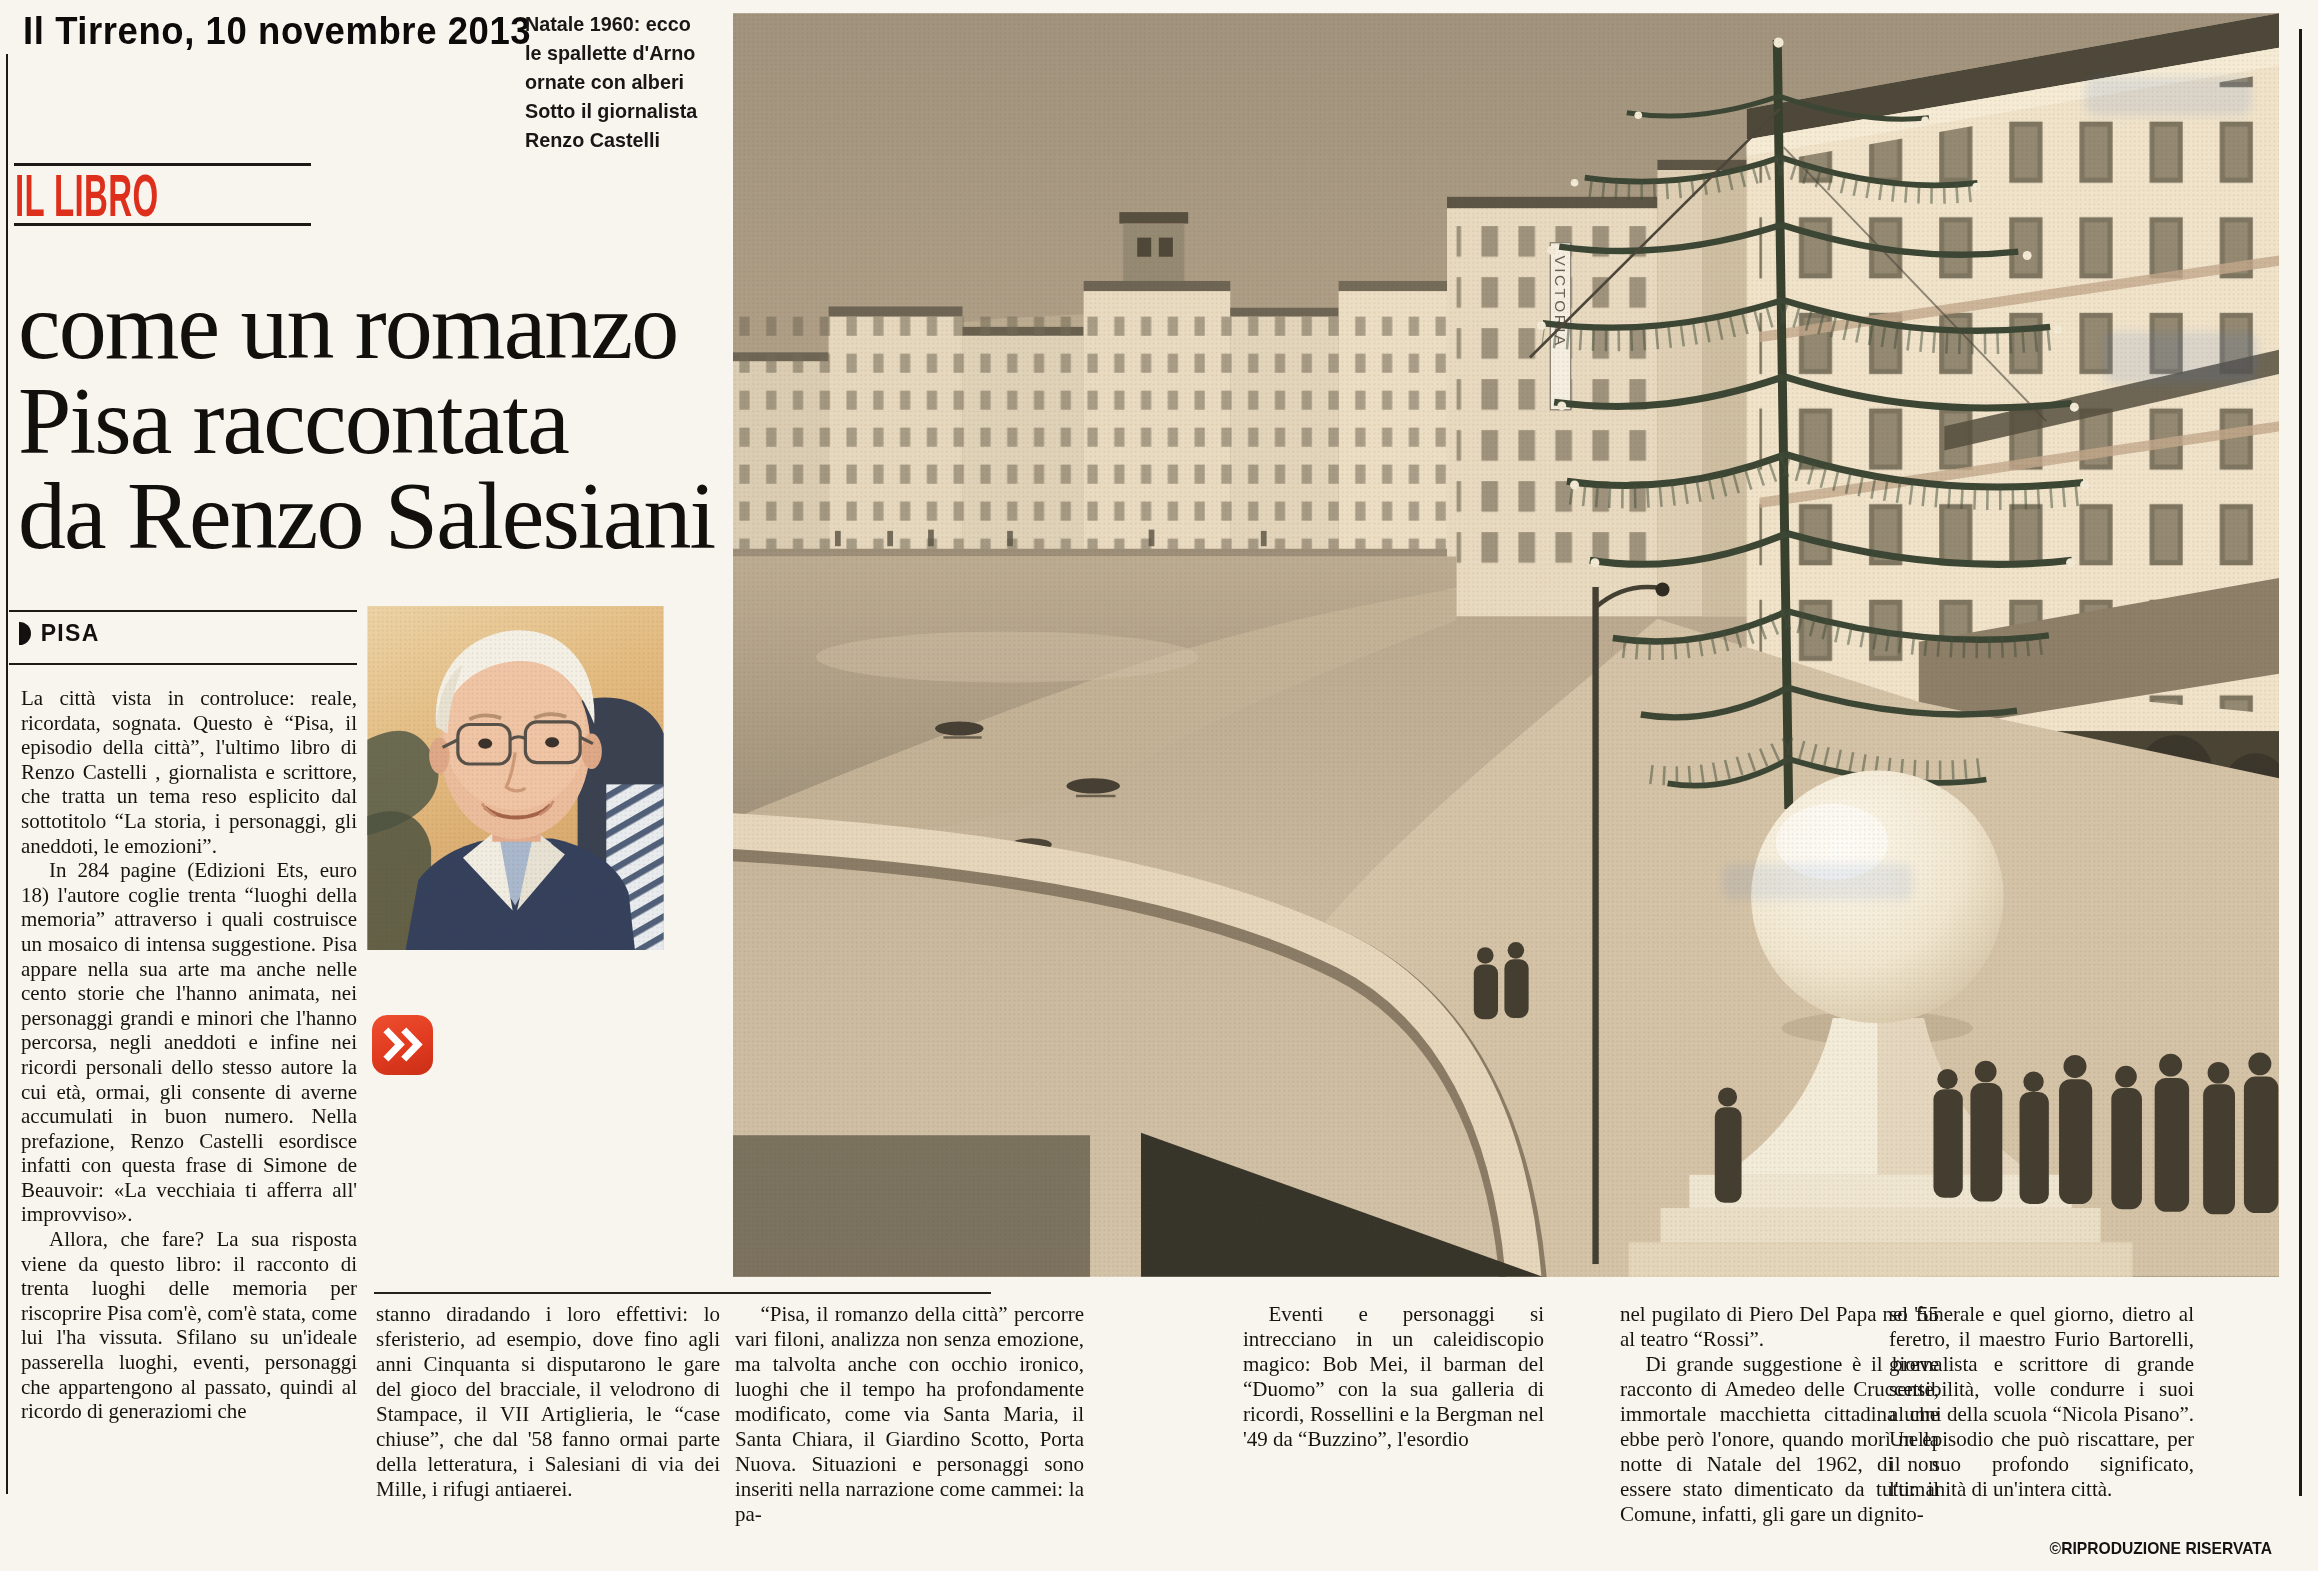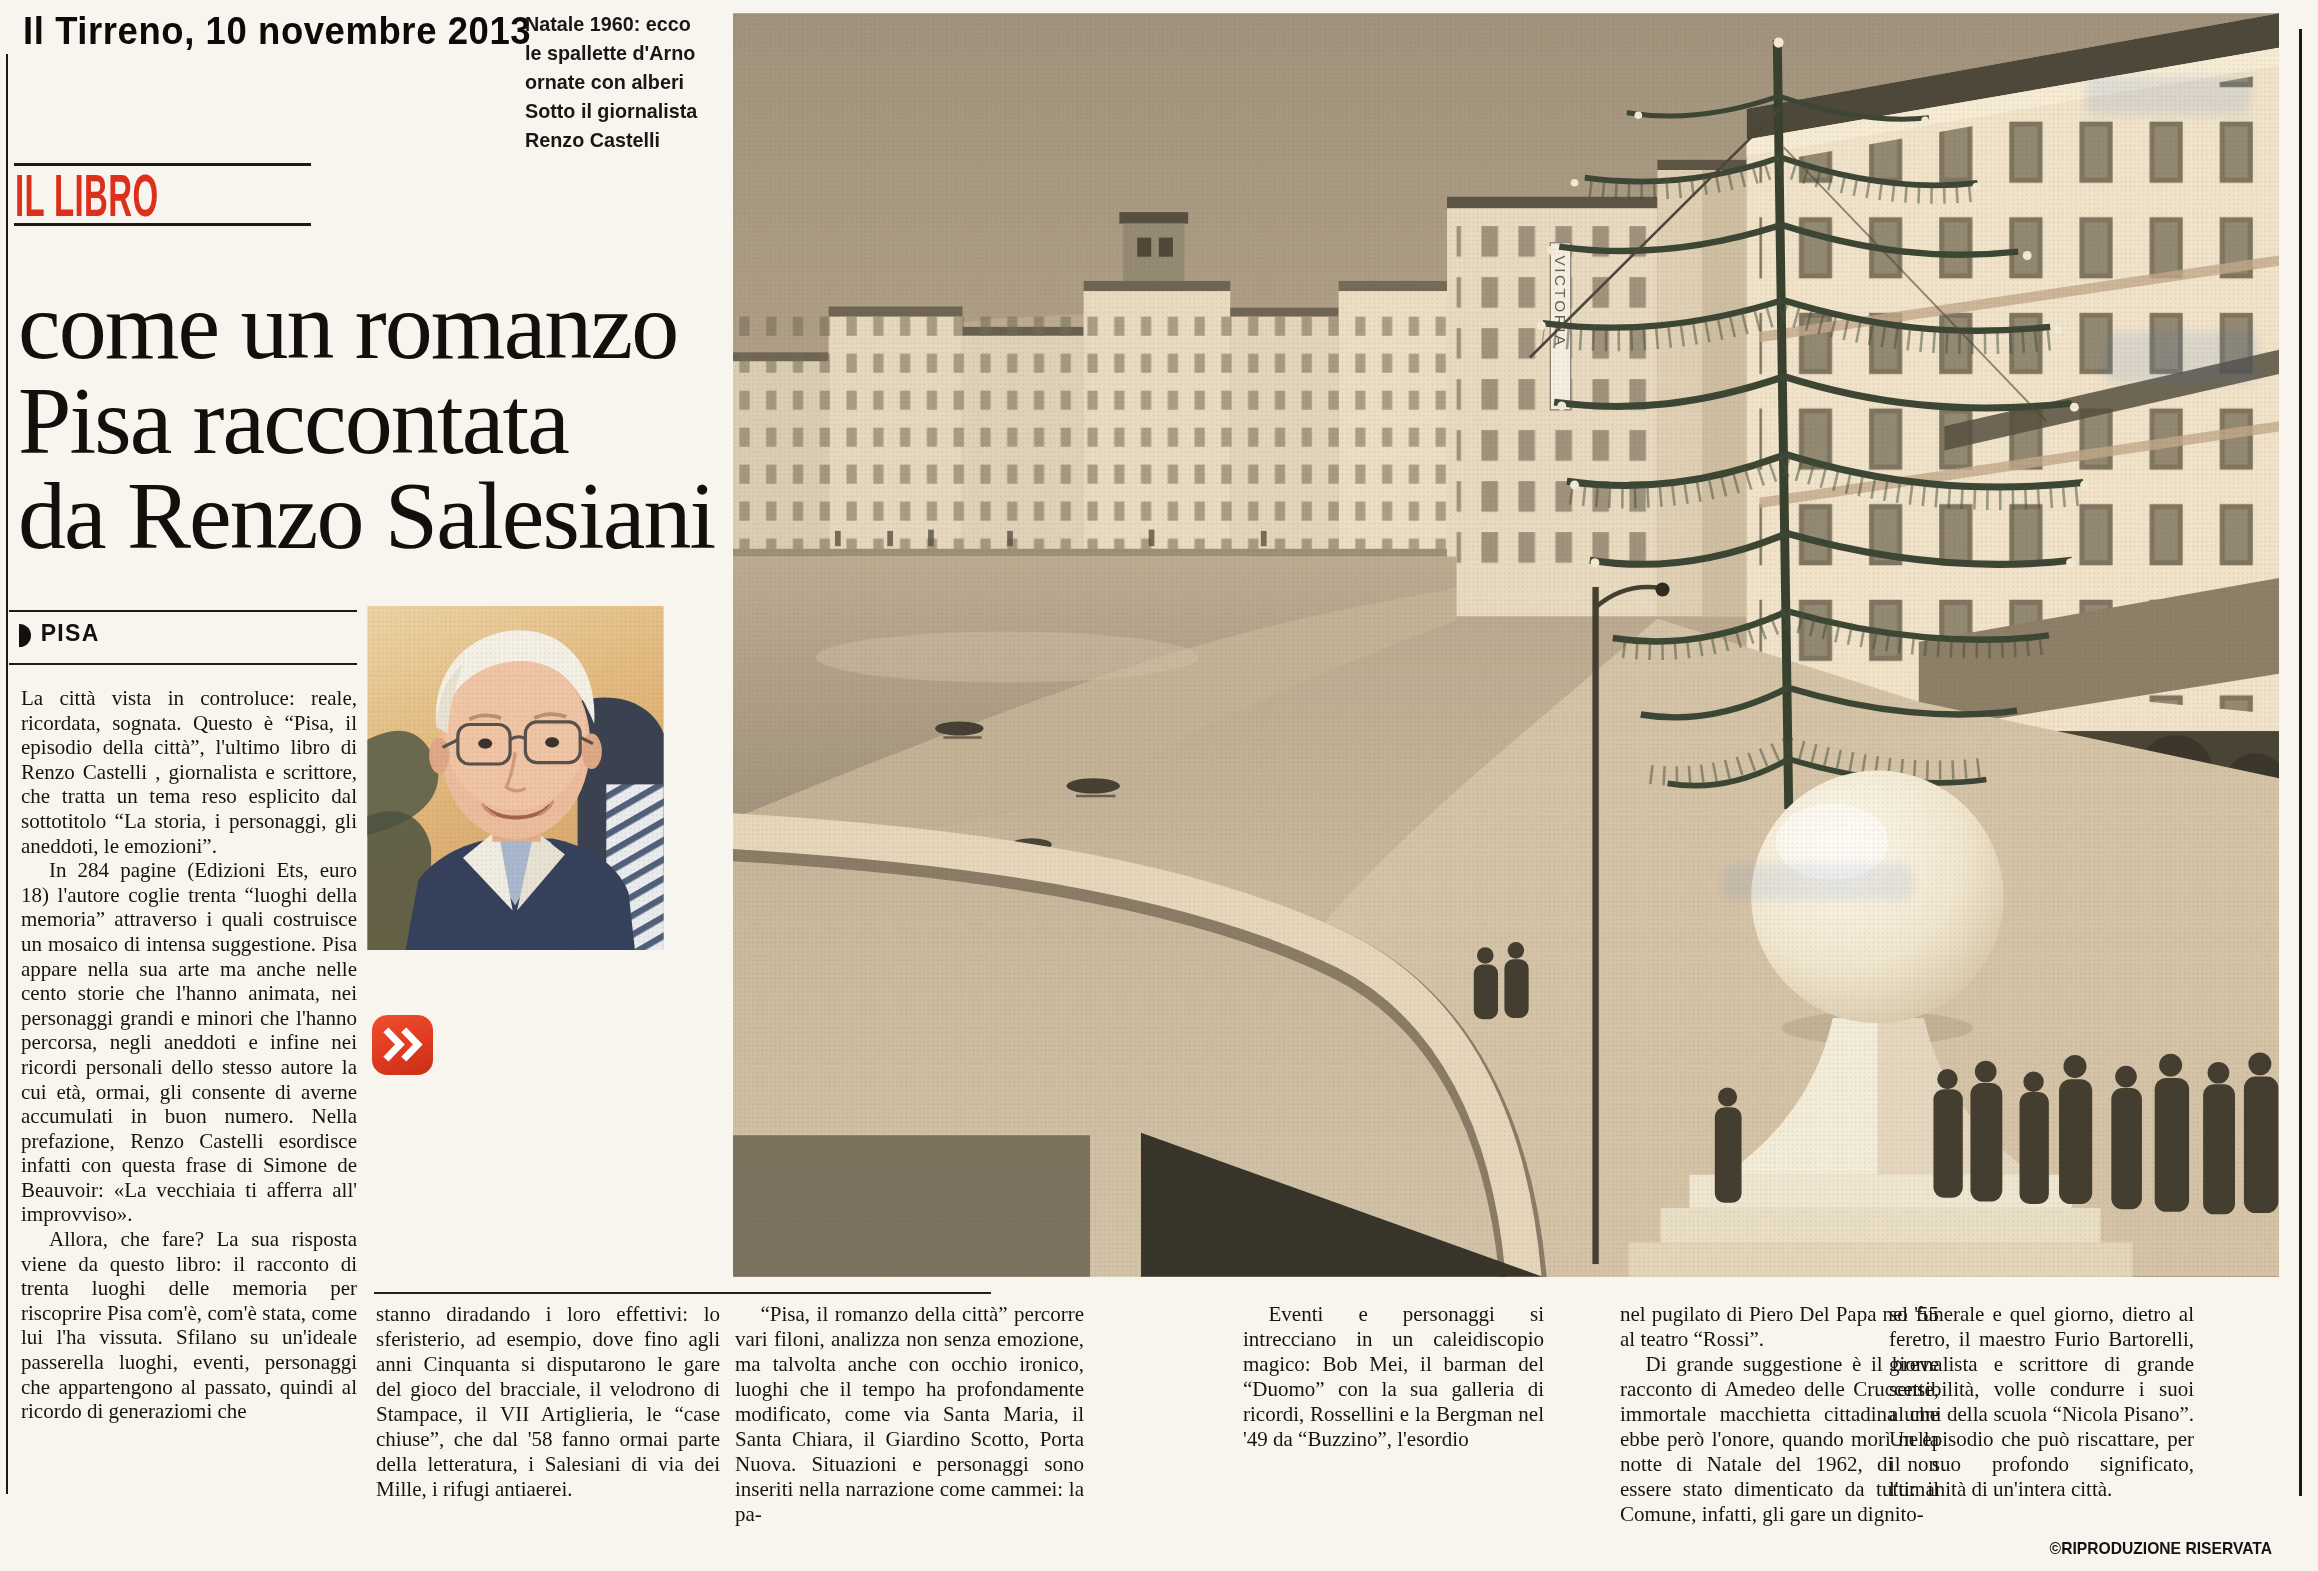--- a/index.html
+++ b/index.html
@@ -25,21 +25,21 @@
   .section-label{left:15.3px;top:167px;font-family:"Liberation Sans",sans-serif;font-weight:bold;
                  font-size:59px;line-height:59px;color:#dd2f1b;transform:scaleX(.56);transform-origin:left top;
                  letter-spacing:0.6px;}
 
   
   .headline{left:18px;top:278px;width:727px;font-size:96px;line-height:95px;letter-spacing:-1.9px;
             font-weight:normal;color:#12100d;}
   .headline div{white-space:nowrap;}
 
   
-  .kicker{left:19px;top:620px;display:flex;align-items:flex-end;gap:10.2px;
+  .kicker{left:19px;top:620px;display:flex;align-items:center;gap:10.2px;
           font-family:"Liberation Sans",sans-serif;font-weight:bold;font-size:23px;letter-spacing:1.3px;color:#121110;}
   .kicker .halfmoon{width:11.5px;height:23px;background:#121110;border-radius:0 11.5px 11.5px 0;}
 
   
   .leadcol{left:21px;top:686px;width:336px;height:885px;overflow:hidden;
            font-size:21px;line-height:24.6px;}
   .leadcol p{margin:0;text-align:justify;}
   .leadcol p.ind{text-indent:28px;}
 
   

